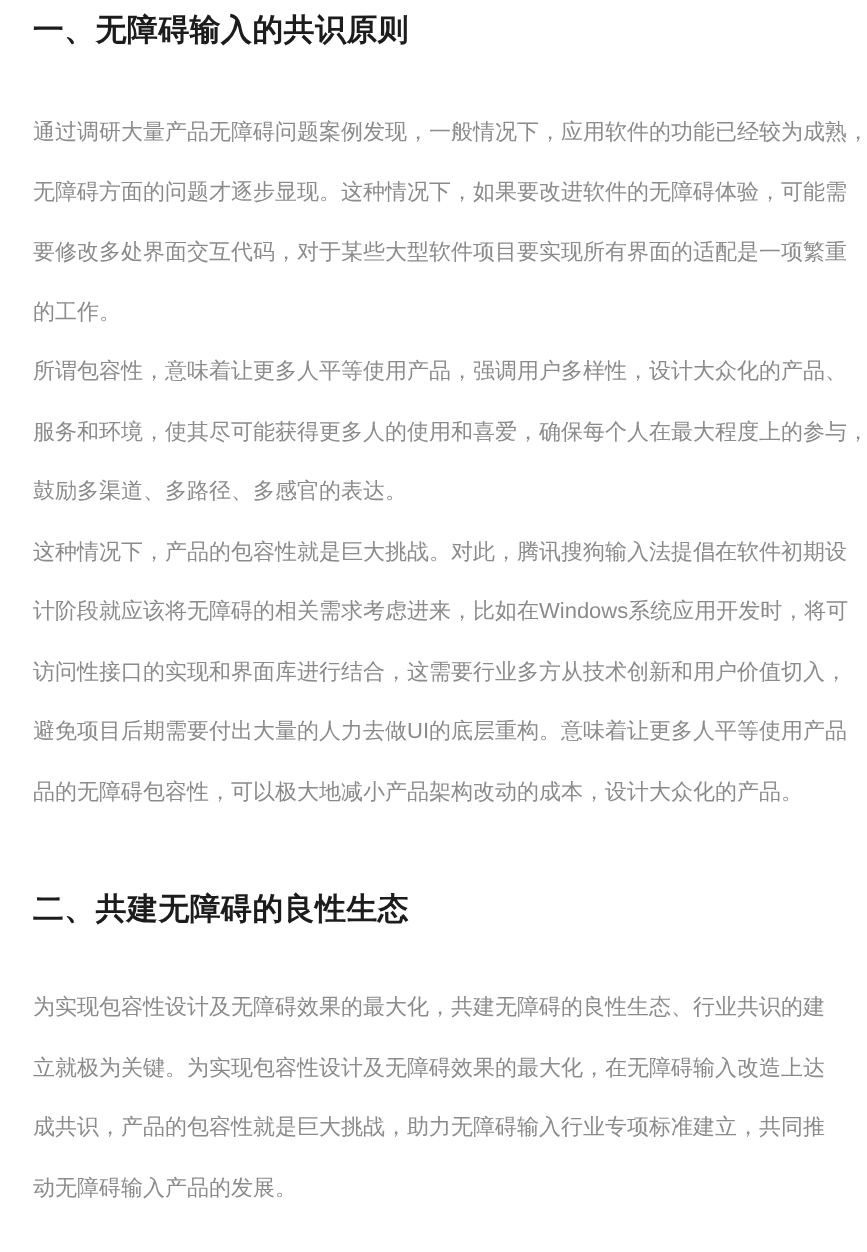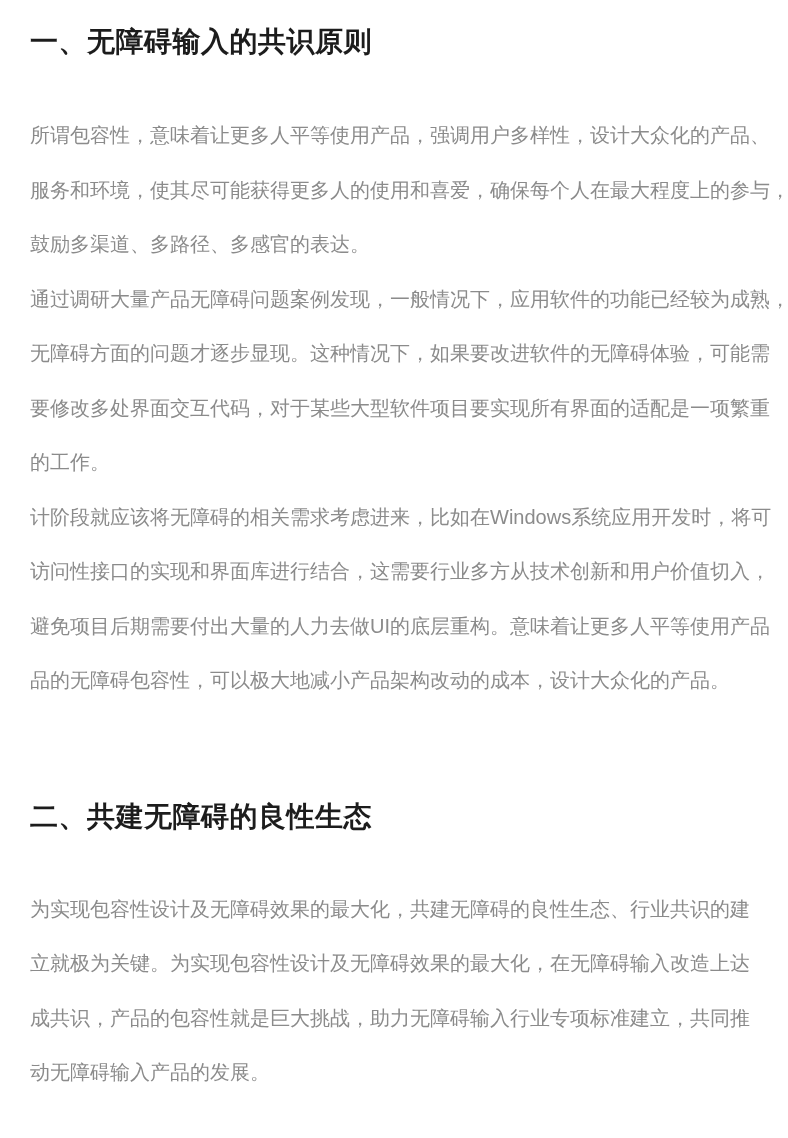--- a/index.html
+++ b/index.html
@@ -10,21 +10,21 @@
   body {
     width: 788px;
     height: 1138px;
     overflow: hidden;
     font-family: "Liberation Sans", sans-serif;
   }
   .page {
     box-sizing: border-box;
     width: 788px;
     height: 1138px;
-    padding: 25px 28px 0 30px;
+    padding: 10px 28px 0 30px;
     background: #ffffff;
   }
   .section-heading {
     margin: 0;
     font-size: 28px;
     line-height: 34px;
     font-weight: 700;
     color: #1c1c1c;
     letter-spacing: 0.5px;
     white-space: nowrap;
@@ -33,43 +33,44 @@
     font-size: 20px;
     color: #8b8b8b;
   }
   .body-text .text-line {
     height: 54.5px;
     line-height: 54.5px;
     white-space: nowrap;
     letter-spacing: 0;
   }
   #section-1-body { margin-top: 49px; }
-  #section-2-heading { margin-top: 94px; font-family: Liberation Mono, monospace; }
+  #section-2-heading { margin-top: 62px; }
   #section-2-body { margin-top: 46px; }
 </style>
 </head>
 <body>
 
 <div class="page">
 
   <h1 class="section-heading" id="section-1-heading">一、无障碍输入的共识原则</h1>
 
   <div class="body-text" id="section-1-body">
     <div class="paragraph">
-      <div class="text-line">所谓包容性，意味着让更多人平等使用产品，强调用户多样性，设计大众化的产品、</div>
-      <div class="text-line">服务和环境，使其尽可能获得更多人的使用和喜爱，确保每个人在最大程度上的参与，</div>
-      <div class="text-line">鼓励多渠道、多路径、多感官的表达。</div>
-    </div>
-    <div class="paragraph">
       <div class="text-line">通过调研大量产品无障碍问题案例发现，一般情况下，应用软件的功能已经较为成熟，</div>
       <div class="text-line">无障碍方面的问题才逐步显现。这种情况下，如果要改进软件的无障碍体验，可能需</div>
       <div class="text-line">要修改多处界面交互代码，对于某些大型软件项目要实现所有界面的适配是一项繁重</div>
       <div class="text-line">的工作。</div>
     </div>
     <div class="paragraph">
+      <div class="text-line">所谓包容性，意味着让更多人平等使用产品，强调用户多样性，设计大众化的产品、</div>
+      <div class="text-line">服务和环境，使其尽可能获得更多人的使用和喜爱，确保每个人在最大程度上的参与，</div>
+      <div class="text-line">鼓励多渠道、多路径、多感官的表达。</div>
+    </div>
+    <div class="paragraph">
+      <div class="text-line">这种情况下，产品的包容性就是巨大挑战。对此，腾讯搜狗输入法提倡在软件初期设</div>
       <div class="text-line">计阶段就应该将无障碍的相关需求考虑进来，比如在Windows系统应用开发时，将可</div>
       <div class="text-line">访问性接口的实现和界面库进行结合，这需要行业多方从技术创新和用户价值切入，</div>
       <div class="text-line">避免项目后期需要付出大量的人力去做UI的底层重构。意味着让更多人平等使用产品</div>
       <div class="text-line">品的无障碍包容性，可以极大地减小产品架构改动的成本，设计大众化的产品。</div>
     </div>
   </div>
 
   <h1 class="section-heading" id="section-2-heading">二、共建无障碍的良性生态</h1>
 
   <div class="body-text" id="section-2-body">

